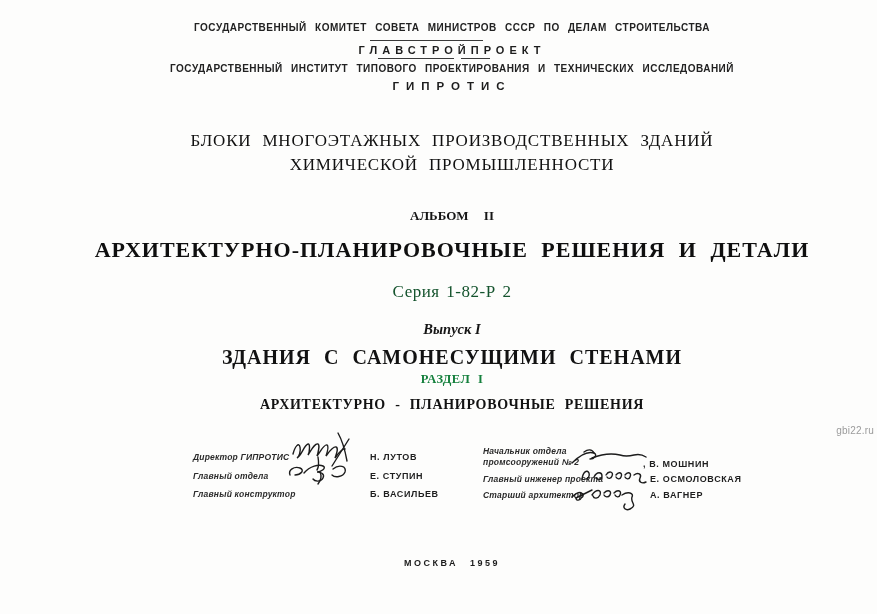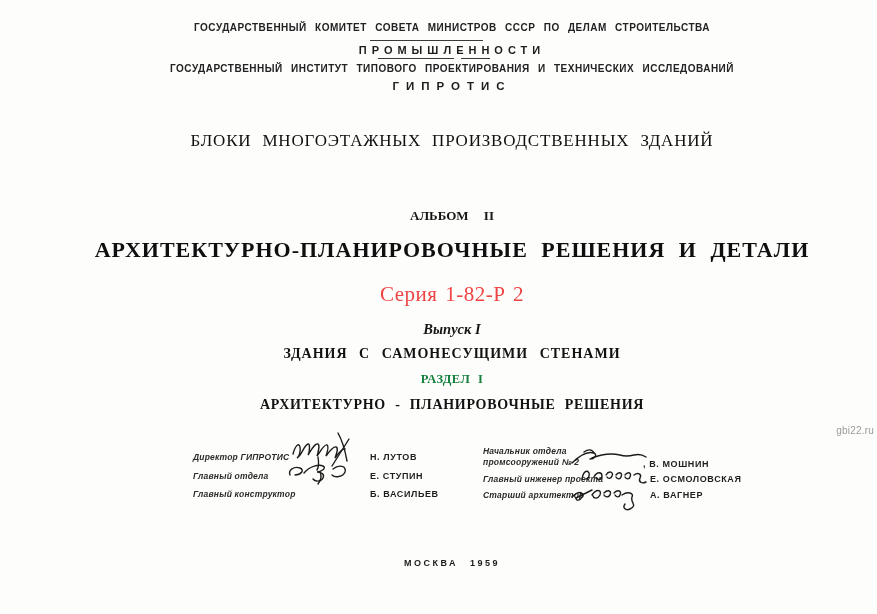--- a/index.html
+++ b/index.html
@@ -13,48 +13,49 @@
   
   .hdr{font-weight:bold;font-size:10px;letter-spacing:0.5px;word-spacing:5px;color:#222;}
   .hdr-big{font-weight:bold;font-size:11px;letter-spacing:5px;color:#1d1d1d;}
   .hdr-gip{font-weight:bold;font-size:11.5px;letter-spacing:7px;color:#1d1d1d;}
   .rule{position:absolute;height:1px;background:#3a3a3a;}
   
   .serif{font-family:"Liberation Serif",serif;}
   .t-main{font-weight:normal;font-size:17px;letter-spacing:0.8px;word-spacing:6px;color:#111;}
   .t-album{font-weight:bold;font-size:13px;word-spacing:12px;color:#161616;}
   .t-sub{font-weight:bold;font-size:22px;letter-spacing:1px;word-spacing:7px;color:#0f0f0f;}
-  .t-series{font-size:21px;letter-spacing:0.5px;word-spacing:2px;color:#ef4444;}
+  .t-series{font-size:17px;letter-spacing:0.5px;word-spacing:2px;color:#14532d;}
   .t-issue{font-weight:bold;font-style:italic;font-size:14.5px;color:#161616;}
-  .t-issue-title{font-weight:bold;font-size:14px;letter-spacing:1px;word-spacing:7px;color:#121212;}
+  .t-issue-title{font-weight:bold;font-size:20px;letter-spacing:1px;word-spacing:7px;color:#121212;}
   .t-section{font-weight:bold;font-size:12.5px;letter-spacing:0.5px;word-spacing:4px;color:#15803d;}
   .t-section-title{font-weight:bold;font-size:14px;letter-spacing:0.7px;word-spacing:5px;color:#121212;}
   
   .sig-role{font-style:italic;font-weight:bold;font-size:8.5px;letter-spacing:0.2px;color:#2a2a2a;}
   .sig-name{font-weight:bold;font-size:9px;letter-spacing:0.6px;color:#1e1e1e;}
   .sig-svg{position:absolute;}
   .sig-svg path{fill:none;stroke:#1c1c1c;stroke-width:1.4;stroke-linecap:round;}
   
   .imprint{font-weight:bold;font-size:9px;letter-spacing:2.5px;word-spacing:7px;color:#1c1c1c;}
   .watermark{font-size:10px;color:#9b9b9b;letter-spacing:0.2px;}
 </style>
 </head>
 <body>
 
 <div id="page">
 
   <div class="ctr hdr" style="top:22px;">ГОСУДАРСТВЕННЫЙ КОМИТЕТ СОВЕТА МИНИСТРОВ СССР ПО ДЕЛАМ СТРОИТЕЛЬСТВА</div>
   <div class="rule" style="left:370px;top:40px;width:113px;"></div>
-  <div class="ctr hdr-big" style="top:44px;">ПРОМЫШЛЕННОСТИ</div>
+  <div class="ctr hdr-big" style="top:44px;">ГЛАВСТРОЙПРОЕКТ</div>
   <div class="rule" style="left:378px;top:58px;width:76px;"></div>
   <div class="rule" style="left:461px;top:58px;width:29px;"></div>
   <div class="ctr hdr-gip" style="top:80px;">ГИПРОТИС</div>
   <div class="ctr hdr" style="top:63px;">ГОСУДАРСТВЕННЫЙ ИНСТИТУТ ТИПОВОГО ПРОЕКТИРОВАНИЯ И ТЕХНИЧЕСКИХ ИССЛЕДОВАНИЙ</div>
 
   <div class="ctr serif t-main" style="top:131px;">БЛОКИ  МНОГОЭТАЖНЫХ  ПРОИЗВОДСТВЕННЫХ  ЗДАНИЙ</div>
+  <div class="ctr serif t-main" style="top:155px;">ХИМИЧЕСКОЙ  ПРОМЫШЛЕННОСТИ</div>
   <div class="ctr serif t-album" style="top:208px;">АЛЬБОМ II</div>
   <div class="ctr serif t-sub" style="top:237px;">АРХИТЕКТУРНО-ПЛАНИРОВОЧНЫЕ РЕШЕНИЯ И ДЕТАЛИ</div>
   <div class="ctr serif t-series" style="top:282px;">Серия 1-82-Р 2</div>
   <div class="ctr serif t-issue" style="top:321px;">Выпуск I</div>
   <div class="ctr serif t-issue-title" style="top:346px;">ЗДАНИЯ С САМОНЕСУЩИМИ СТЕНАМИ</div>
   <div class="ctr serif t-section" style="top:372px;">РАЗДЕЛ I</div>
   <div class="ctr serif t-section-title" style="top:397px;">АРХИТЕКТУРНО - ПЛАНИРОВОЧНЫЕ РЕШЕНИЯ</div>
 
   <div class="abs sig-role" style="left:193px;top:452px;">Директор ГИПРОТИС</div>
   <div class="abs sig-name" style="left:370px;top:452px;">Н. ЛУТОВ</div>

